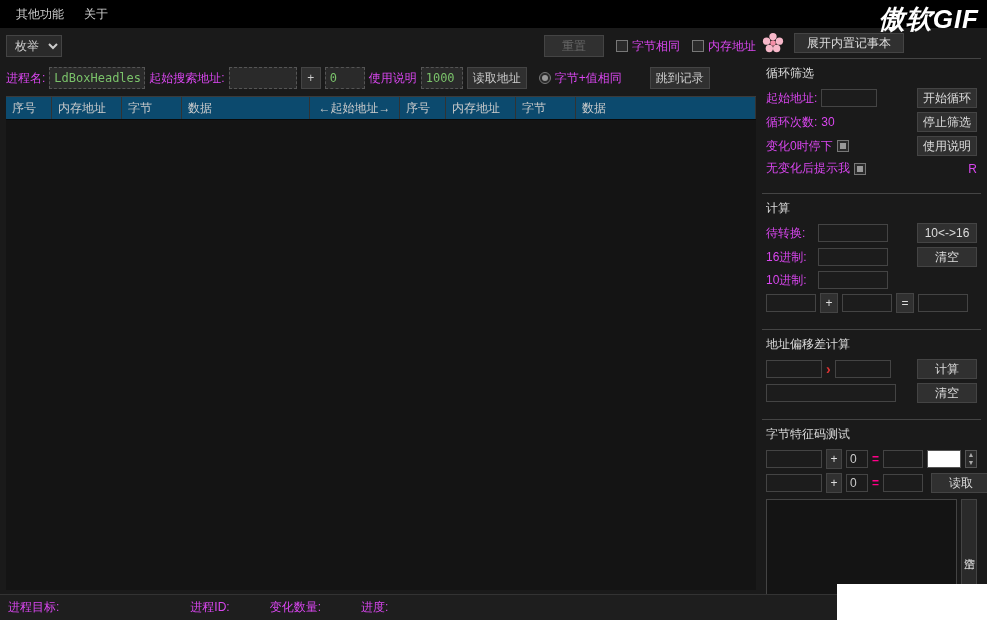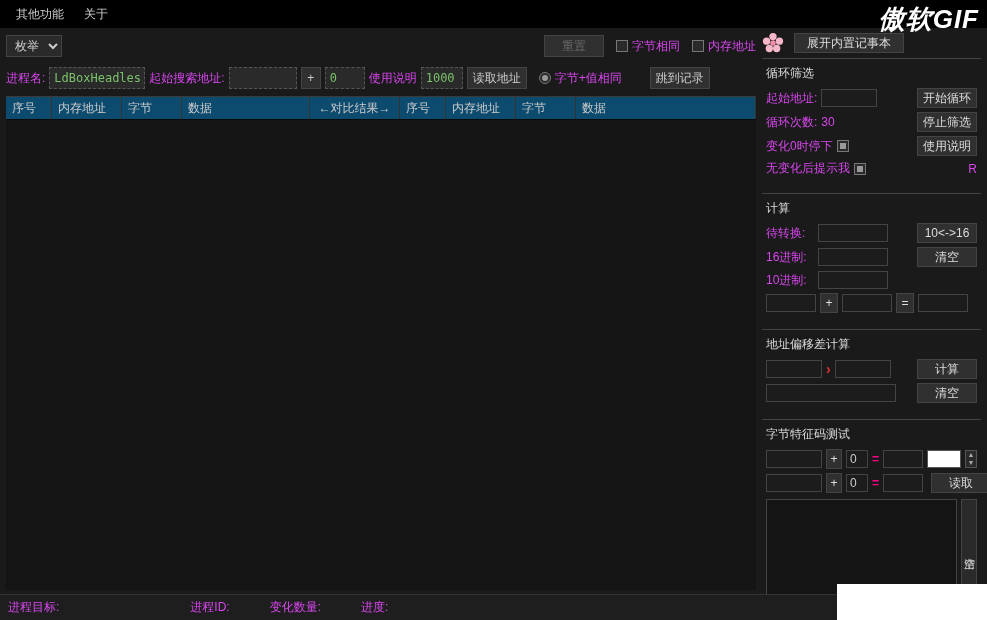--- a/index.html
+++ b/index.html
@@ -251,21 +251,21 @@
       </div>
       <div style="width:20px"></div>
       <div class="btn" style="width:60px">跳到记录</div>
     </div>
 
     <div class="table-head">
       <div class="th" style="width:46px">序号</div>
       <div class="th" style="width:70px">内存地址</div>
       <div class="th" style="width:60px">字节</div>
       <div class="th" style="width:128px">数据</div>
-      <div class="th" style="width:90px;justify-content:center">←对比结果→</div>
+      <div class="th" style="width:90px;justify-content:center">←起始地址→</div>
       <div class="th" style="width:46px">序号</div>
       <div class="th" style="width:70px">内存地址</div>
       <div class="th" style="width:60px">字节</div>
       <div class="th" style="flex:1">数据</div>
     </div>
     <div class="table-body"></div>
   </div>
 
   <div class="right">
     <div class="row" style="height:28px;gap:10px;align-items:center">

